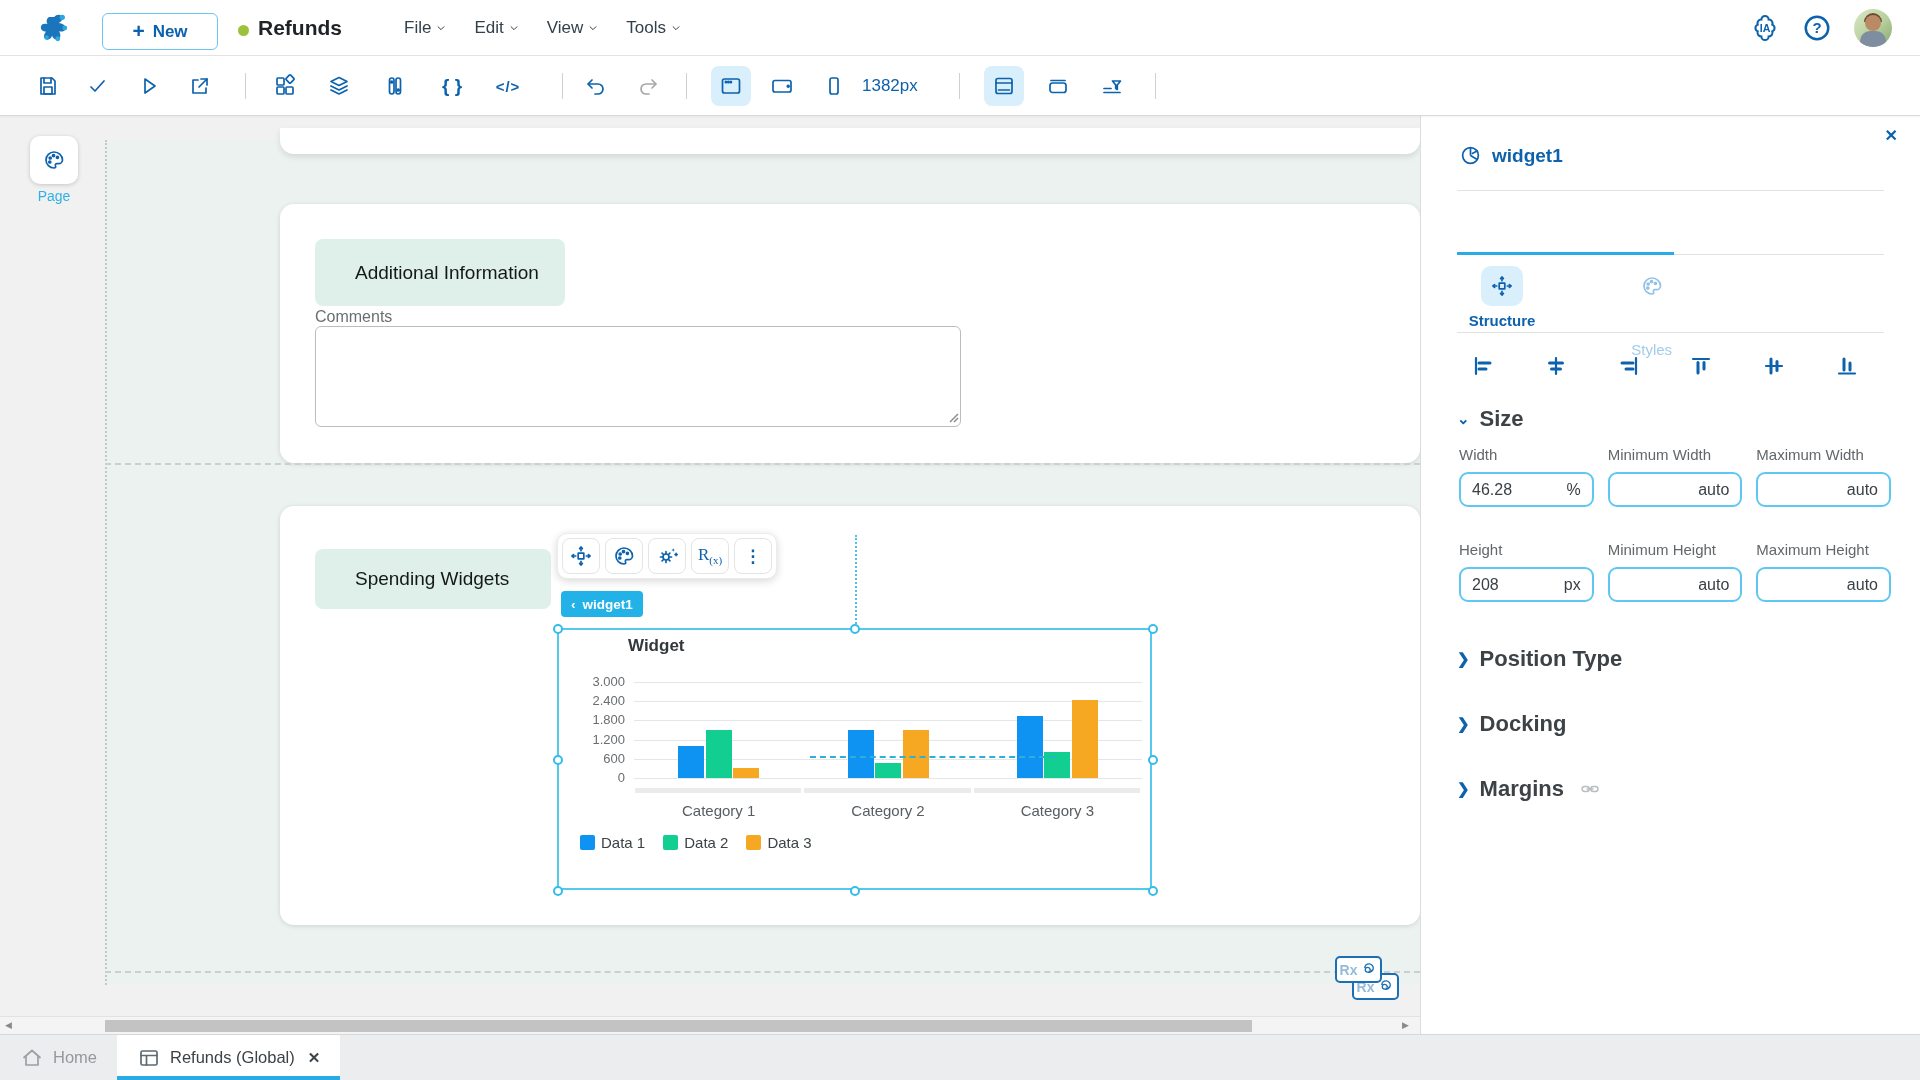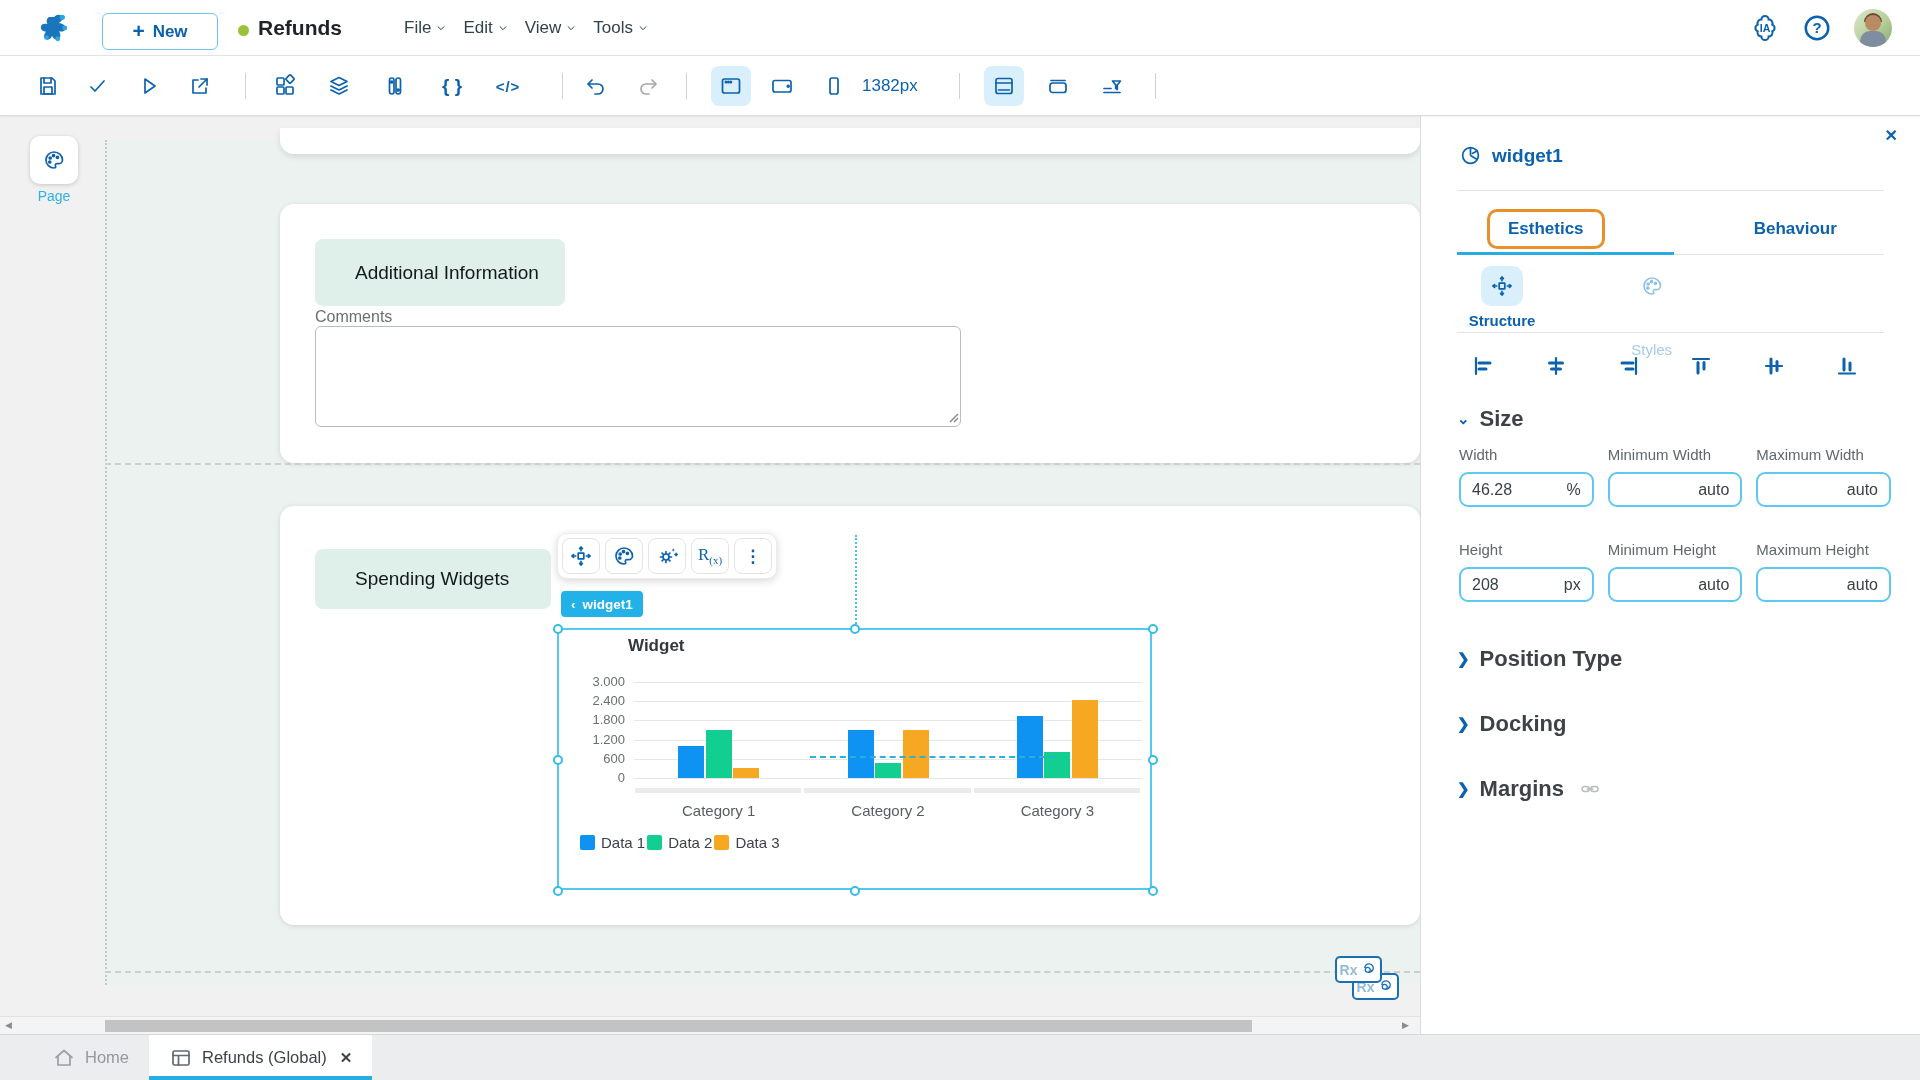--- a/index.html
+++ b/index.html
@@ -12,21 +12,21 @@
   .header { position:absolute; left:0; top:0; width:1920px; height:56px; background:#fff;
     border-bottom:1px solid #e3e3e3; z-index:30; }
   .logo { position:absolute; left:34px; top:8px; width:44px; height:42px; }
   .btn-new { position:absolute; left:102px; top:13px; width:116px; height:37px;
     border:1px solid #6fc3ef; border-radius:6px; background:#fff; display:flex; align-items:center;
     justify-content:center; gap:8px; color:#0d62ad; font-weight:bold; font-size:17px; cursor:pointer; }
   .btn-new .plus { font-size:21px; font-weight:bold; margin-top:-2px; }
   .app-status { position:absolute; left:238px; top:25px; width:11px; height:11px; border-radius:50%;
     background:#9cc23c; }
   .app-title { position:absolute; left:258px; top:16px; font-size:21px; font-weight:bold; color:#1f2328; }
-  .menus { position:absolute; left:404px; top:0; height:56px; display:flex; align-items:center; gap:17px; }
+  .menus { position:absolute; left:404px; top:0; height:56px; display:flex; align-items:center; gap:28px; }
   .menu-item { display:flex; align-items:center; gap:5px; font-size:17px; color:#33414b; cursor:pointer; }
   .hdr-right { position:absolute; right:28px; top:0; height:56px; display:flex; align-items:center; gap:22px; }
   .avatar { width:38px; height:38px; border-radius:50%; overflow:hidden; position:relative;
     background:linear-gradient(135deg,#dce8c8 0%,#b6cf9d 55%,#88a86f 100%); }
   .avatar .head { position:absolute; left:11px; top:6px; width:16px; height:16px; border-radius:50%; background:#b98a63; }
   .avatar .hair { position:absolute; left:10px; top:4px; width:18px; height:9px; border-radius:9px 9px 0 0; background:#6d4b33; }
   .avatar .body { position:absolute; left:6px; top:22px; width:26px; height:16px; border-radius:10px 10px 0 0; background:#7e8da0; }
 
   
   .toolbar { position:absolute; left:0; top:56px; width:1920px; height:60px; background:#fff;
@@ -70,41 +70,41 @@
     border:2px solid #35bce8; cursor:pointer; }
 
   
   .chart { position:absolute; inset:0; }
   .chart-title { position:absolute; left:21px; top:6px; font-size:17px; font-weight:bold; color:#33383c;margin-left:48px; }
   .gridline { position:absolute; height:1px; background:#e4e6e7; }
   .ytick { position:absolute; width:58px; text-align:right; font-size:13px; color:#6a6e71; }
   .bar { position:absolute; }
   .axis-band { position:absolute; height:5px; background:#ebebeb; }
   .xlabel { position:absolute; width:140px; text-align:center; font-size:15px; color:#585d61; }
-  .chart-legend { position:absolute; display:flex; gap:2px; align-items:center; }
+  .chart-legend { position:absolute; display:flex; gap:18px; align-items:center; }
   .legend-item { display:flex; align-items:center; gap:6px; font-size:15px; color:#3c4246; }
   .legend-swatch { width:15px; height:15px; border-radius:2px; }
   .dashed-guide { position:absolute; border-top:2px dashed #2bb0d6; }
 
   .rx-badge { position:absolute; width:47px; height:27px; background:#fff; border:2px solid #1b6fb5;
     border-radius:5px; display:flex; align-items:center; justify-content:center; gap:4px; cursor:pointer; }
   .rx-badge span { font-size:14px; font-weight:bold; color:#93bbdb; }
 
   
   .page-btn { position:absolute; left:30px; top:20px; width:48px; height:48px; background:#fff; border-radius:10px;
     box-shadow:0 1px 4px rgba(0,0,0,.18); display:flex; align-items:center; justify-content:center; cursor:pointer; }
   .page-btn-label { position:absolute; left:30px; top:72px; width:48px; text-align:center; font-size:14px; color:#2fb1e5; }
 
   
   .hscroll { position:absolute; left:0; top:1016px; width:1420px; height:18px; background:#f4f4f4;
     border-top:1px solid #e2e2e2; z-index:5; }
   .hscroll .arrow { position:absolute; top:3px; font-size:9px; color:#8a8a8a; cursor:pointer; }
   .hscroll .thumb { position:absolute; left:105px; top:3px; width:1147px; height:12px; background:#c3c3c3; cursor:pointer; }
   .tabbar { position:absolute; left:0; top:1034px; width:1920px; height:46px; background:#ebedee;
-    border-top:1px solid #d6d8d9; z-index:10; display:flex; align-items:stretch;padding-left:32px; }
+    border-top:1px solid #d6d8d9; z-index:10; display:flex; align-items:stretch; }
   .btab { display:flex; align-items:center; gap:9px; padding:0 20px; font-size:16.5px; color:#95999c; cursor:pointer; position:relative; }
   .btab.active { background:#fff; color:#3c4347; }
   .btab.active .underline { position:absolute; left:0; right:0; bottom:0; height:4px; background:#29ace4; }
   .btab .close-x { font-weight:bold; color:#3c4347; font-size:15px; margin-left:4px; }
 
   
   .panel { position:absolute; left:1420px; top:116px; width:500px; height:918px; background:#fff;
     border-left:1px solid #dcdcdc; z-index:20; }
   .panel-close { position:absolute; right:22px; top:10px; color:#0d62ad; font-size:16px; font-weight:bold; cursor:pointer; }
   .panel-head { position:absolute; left:38px; top:28px; display:flex; align-items:center; gap:10px;
@@ -549,28 +549,20 @@
         <svg viewBox="0 0 24 24" width="23" height="23" fill="none" stroke="#0d62ad" stroke-width="1.8">
           <circle cx="12" cy="12" r="8.2"></circle>
           <path d="M12 12V3.8"></path>
           <path d="M12 12l7 4.2"></path>
           <path d="M13.4 10.2l6.4-3.4"></path>
         </svg>
       </span>
     <span>widget1</span>
   </div>
   <div class="p-div" style="top:74px;"></div>
-  <div class="p-tabs" id="panel-tabs">
-      <div class="p-tab">
-        <span class="annot">Esthetics</span>
-      </div>
-      <div class="p-tab">
-        <span>Behaviour</span>
-      </div>
-    </div>
   <div class="p-div" style="top:138px;"></div>
   <div class="p-tab-underline"></div>
   <div class="subtabs" id="subtabs">
       <div class="subtab active">
         <div class="ic-box">
           <span class="icon">
             <svg viewBox="0 0 24 24" width="24" height="24" fill="none" stroke="currentColor" stroke-width="1.7" stroke-linecap="round" stroke-linejoin="round">
               <rect x="9.2" y="9.2" width="5.6" height="5.6"></rect>
               <path d="M12 3.5v3.2M12 17.3v3.2M3.5 12h3.2M17.3 12h3.2"></path>
               <path d="M10.6 4.6L12 3l1.4 1.6M10.6 19.4L12 21l1.4-1.6M4.6 10.6L3 12l1.6 1.4M19.4 10.6L21 12l-1.6 1.4"></path>

